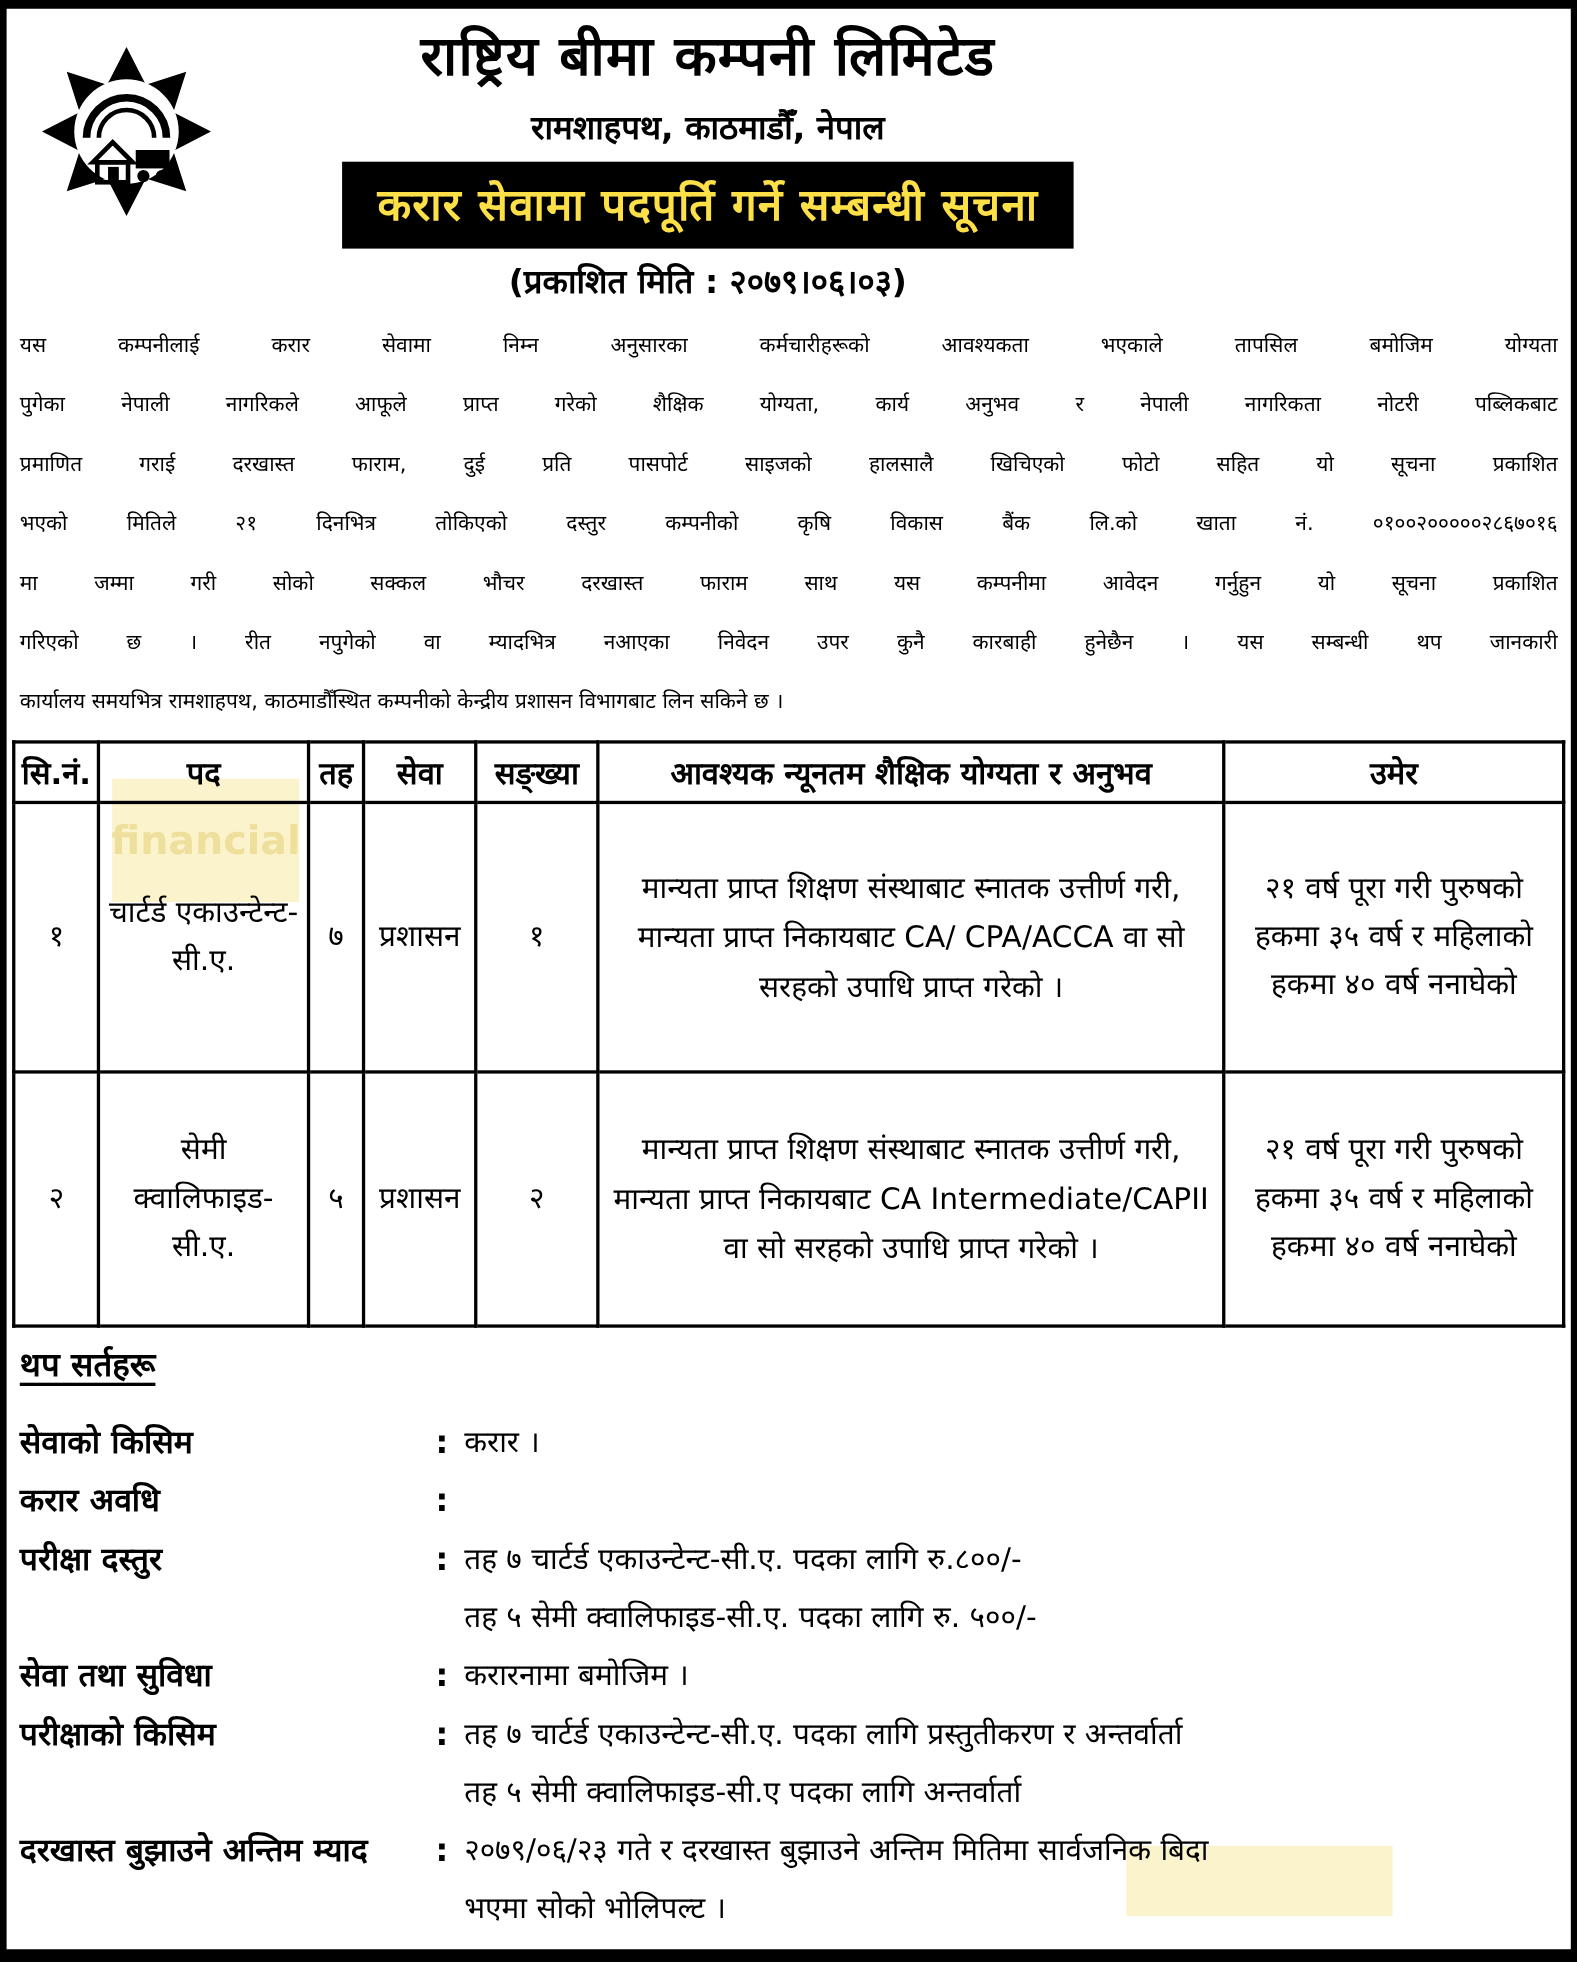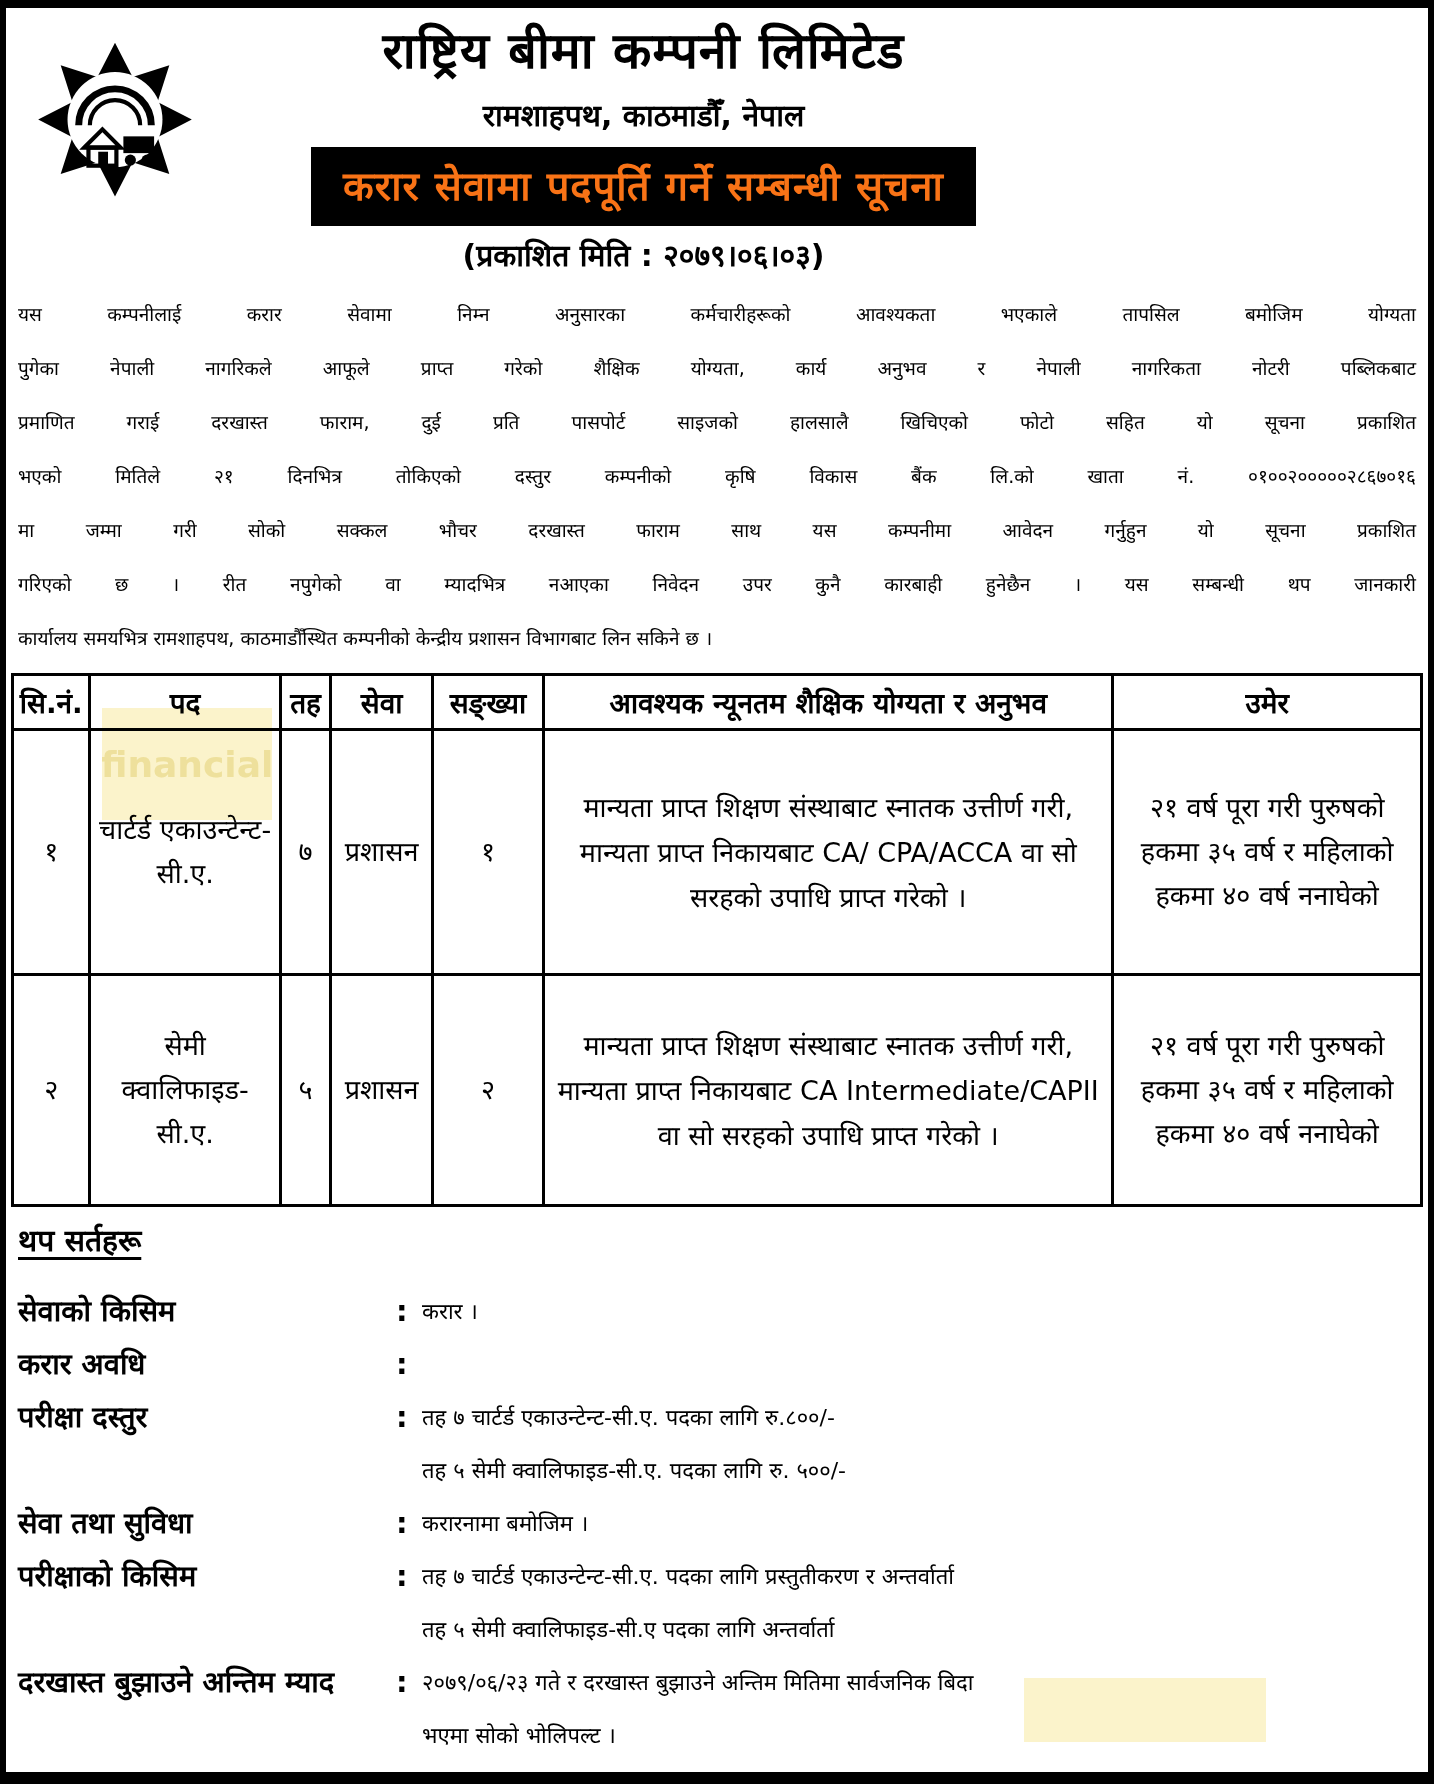--- a/index.html
+++ b/index.html
@@ -9,21 +9,21 @@
     background:#fff; color:#000; position:relative; overflow:hidden;
     font-family:"DejaVu Sans", sans-serif; margin:0 auto;
   }
 
   
   .header { position:relative; padding-top:12px; z-index:1; }
   .logo { position:absolute; left:28px; top:8px; width:162px; height:210px; }
   .header-center { width:1275px; text-align:center; }
   .org-name { font-size:50px; font-weight:700; margin:4px 0 0; line-height:1.08; letter-spacing:1px; }
   .address  { font-size:30px; font-weight:700; margin-top:16px; }
-  .banner   { display:inline-block; background:#000; color:#f97316; font-size:40px; font-weight:700;
+  .banner   { display:inline-block; background:#000; color:#fde047; font-size:40px; font-weight:700;
               padding:10px 32px 14px; margin-top:12px; letter-spacing:1px; }
   .pubdate  { font-size:30px; font-weight:700; margin-top:8px; }
 
   
   .body-par { margin:12px 12px 0; position:relative; z-index:1; }
   .body-par .line { font-size:19px; line-height:54px; text-align:justify; text-align-last:justify; }
   .body-par .line:last-child { text-align-last:left; }
 
   
   table.vacancy { width:1412px; margin:8px auto 0; border-collapse:collapse; table-layout:fixed;
@@ -37,21 +37,21 @@
   .vacancy td.qual { line-height:45px; }
 
   
   .terms { margin:12px 12px 0; position:relative; z-index:1; }
   .terms-heading { font-size:30px; font-weight:700; text-decoration:underline; text-underline-offset:6px;
                    margin:0 0 25px 0; }
   .term-item { display:flex; align-items:flex-start; }
   .term-label { flex:none; width:378px; font-size:29px; font-weight:700; line-height:53px; }
   .term-colon { flex:none; width:26px; font-size:29px; font-weight:700; line-height:53px; }
   .term-value { flex:1; }
-  .term-value .vline { font-size:22px; line-height:53px; }
+  .term-value .vline { font-size:27px; line-height:53px; }
 
   
   .wm { position:absolute; z-index:0; display:flex; align-items:center; justify-content:center; overflow:hidden; }
   .wm-table  { left:96px;  top:700px;  width:170px; height:112px; background:#fbf3cb;
                color:#eee09c; font-size:36px; font-weight:700; }
   .wm-bottom { left:1018px; top:1670px; width:242px; height:64px; background:#fbf3cb;
                color:#f2e7ab; font-size:24px; }
   .wm-script { right:150px; top:1820px; font-size:22px; color:#c4c4c4; opacity:0.6; font-style:italic;
                background:transparent; }
 </style>

